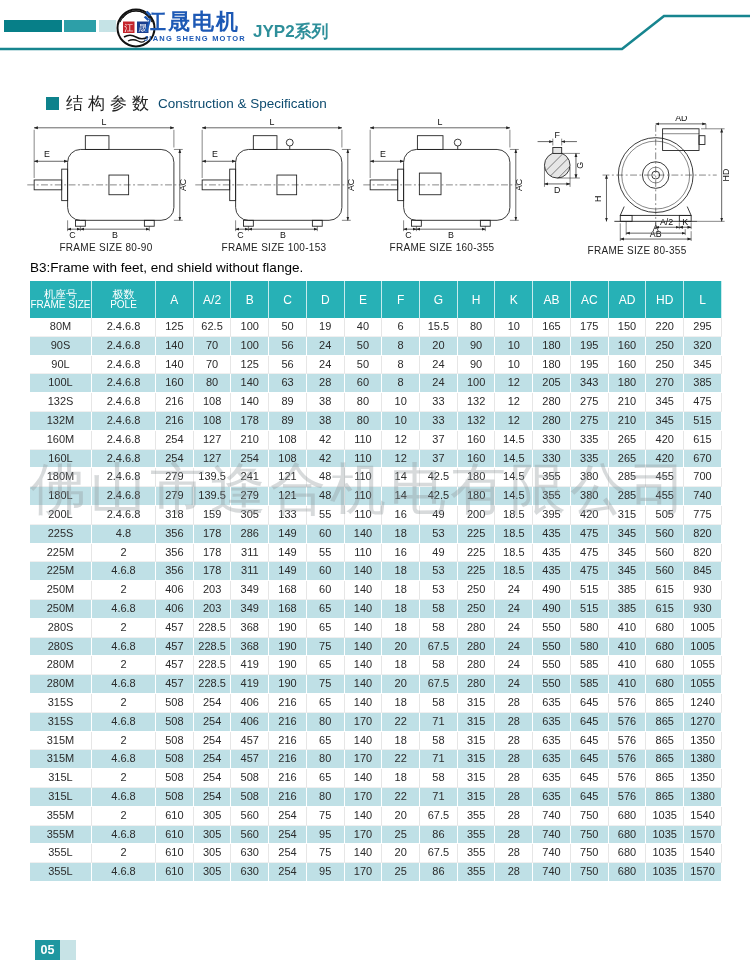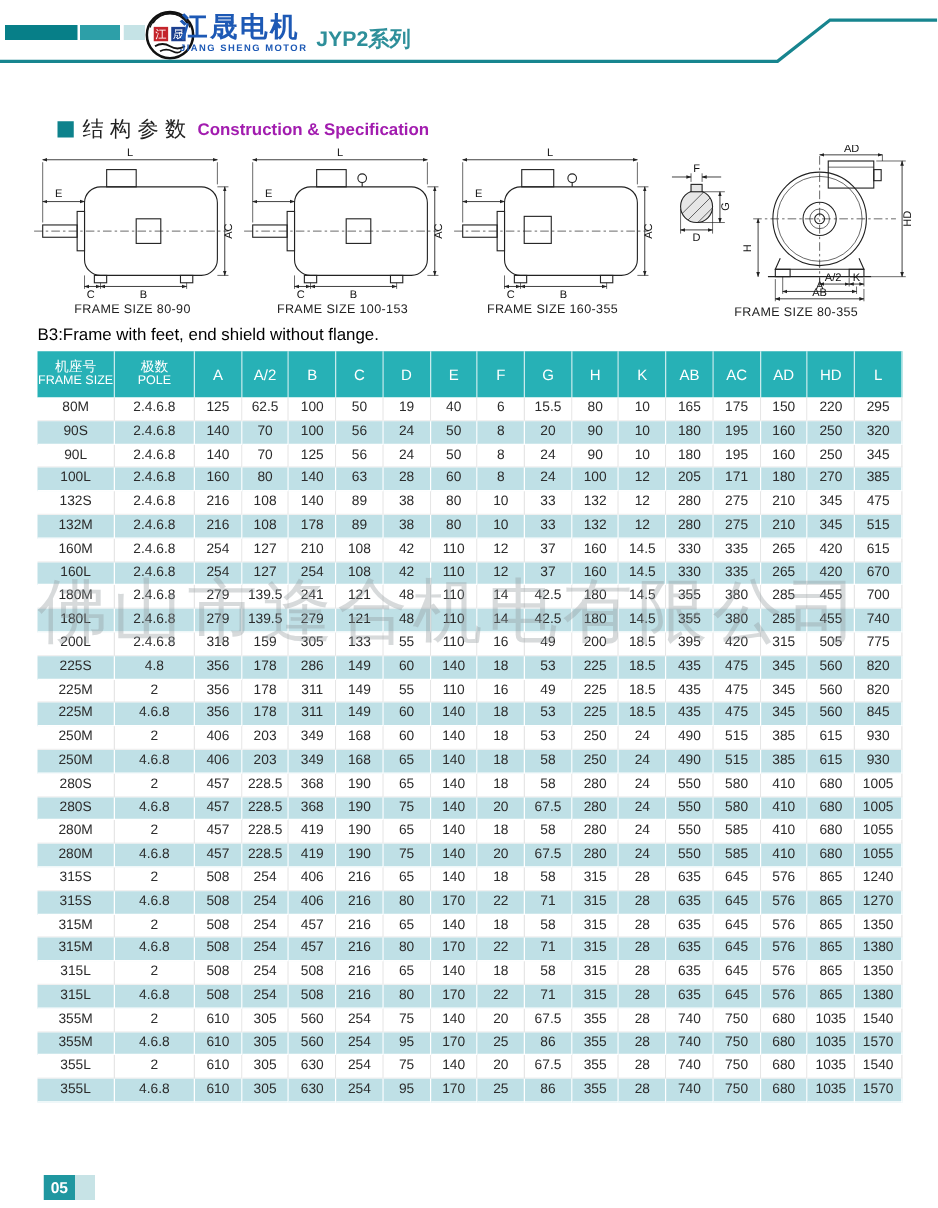--- a/index.html
+++ b/index.html
@@ -15,21 +15,21 @@
   .hdr-brand { position:absolute; left:144px; top:10px; }
   .hdr-brand .cn { color:#1d59b5; font-size:22px; font-weight:bold; letter-spacing:2px; line-height:24px; }
   .hdr-brand .en { color:#1d59b5; font-size:7.5px; font-weight:bold; letter-spacing:1.2px; line-height:9px; }
   .hdr-series { position:absolute; left:253px; top:20px; color:#2e8f9a; font-size:17px; font-weight:bold; }
   .hdr-rule { position:absolute; left:0; top:0; }
 
   
   .sec-title { position:absolute; left:30px; top:92px; display:flex; align-items:center;padding-left:16px; }
   .sec-sq { width:13px; height:13px; background:#0e828c; margin-right:7px; }
   .sec-cn { font-size:17px; color:#222; letter-spacing:5px; margin-right:4px; }
-  .sec-en { font-size:13.5px; color:#a21caf; font-weight:bold; }
+  .sec-en { font-size:13.5px; color:#0c4a6e; font-weight:normal; }
 
   
   .figs { position:absolute; left:22px; top:116px; width:726px; display:flex; }
   .fig { display:flex; flex-direction:column; align-items:center; }
   .fig svg { display:block; }
   .fig .cap { font-size:10px; color:#222; margin-top:2px; letter-spacing:0.3px;text-align:center; }
   .dwg line, .dwg rect, .dwg circle, .dwg path, .dwg polyline { stroke:#222; fill:none; stroke-width:0.9; }
   .dwg .thin { stroke-width:0.55; }
   .dwg .dim { stroke-width:0.7; }
   .dwg .cl { stroke-width:0.55; stroke-dasharray:7 2.5 2 2.5; }
@@ -379,21 +379,21 @@
             <td>80</td>
             <td>140</td>
             <td>63</td>
             <td>28</td>
             <td>60</td>
             <td>8</td>
             <td>24</td>
             <td>100</td>
             <td>12</td>
             <td>205</td>
-            <td>171</td>
+            <td>343</td>
             <td>180</td>
             <td>270</td>
             <td>385</td>
           </tr>
           <tr>
             <td>132S</td>
             <td>2.4.6.8</td>
             <td>216</td>
             <td>108</td>
             <td>140</td>

